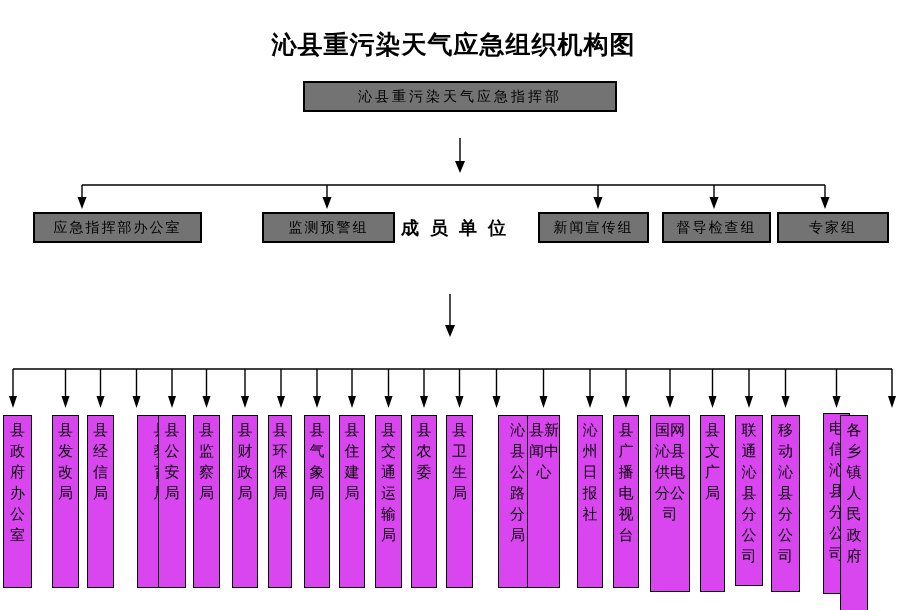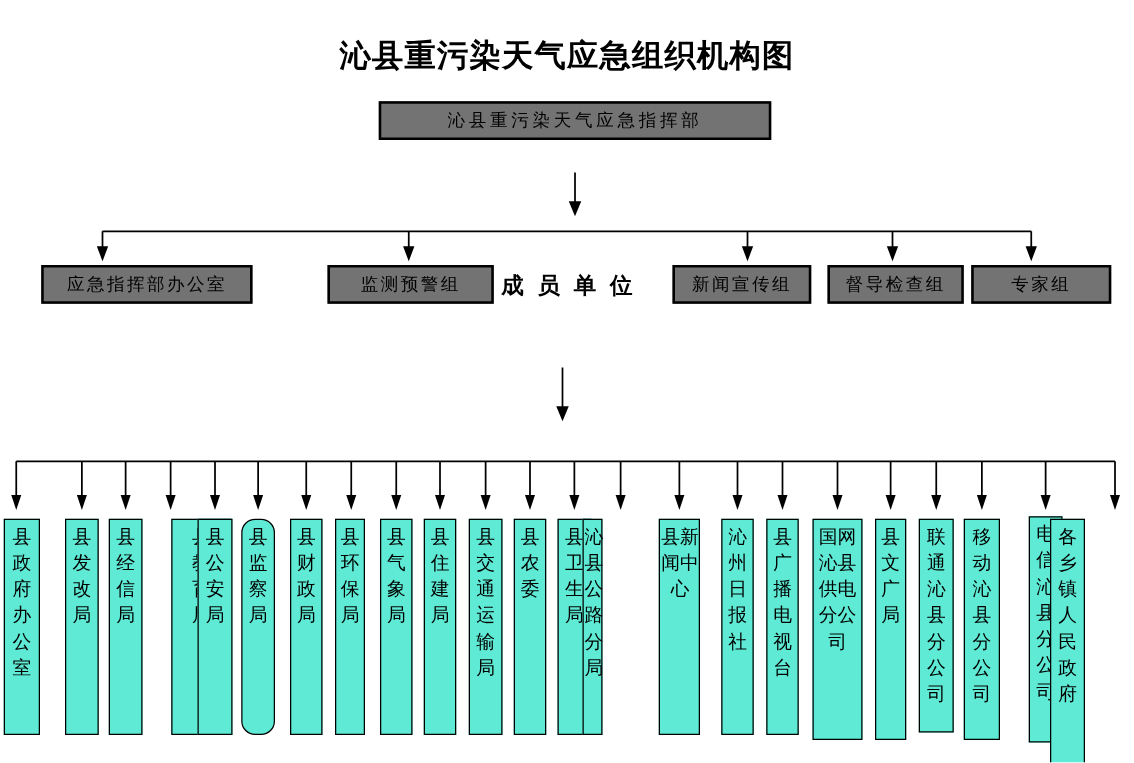--- a/index.html
+++ b/index.html
@@ -55,21 +55,21 @@
     font-weight: bold;
     letter-spacing: 11px;
     white-space: nowrap;
   }
   .member-box {
     position: absolute;
     top: 415px;
     height: 173px;
     box-sizing: border-box;
     border: 1.5px solid #000000;
-    background: #5eead4;
+    background: #d946ef;
     text-align: center;
     padding-top: 4px;
   }
   .member-text {
     display: inline-block;
     width: 16px;
     font-size: 15px;
     line-height: 21px;
     word-break: break-all;
     line-break: anywhere;
@@ -198,21 +198,21 @@
     </div>
 
     <div class="member-box" style="left: 137px; width: 48px;">
       <span class="member-text">县教育局</span>
     </div>
 
     <div class="member-box" style="left: 158px; width: 28px;">
       <span class="member-text">县公安局</span>
     </div>
 
-    <div class="member-box" style="left: 193px; width: 27px; border-radius: 11px;">
+    <div class="member-box" style="left: 193px; width: 27px;">
       <span class="member-text">县监察局</span>
     </div>
 
     <div class="member-box" style="left: 232px; width: 26px;">
       <span class="member-text">县财政局</span>
     </div>
 
     <div class="member-box" style="left: 268px; width: 24px;">
       <span class="member-text">县环保局</span>
     </div>
@@ -230,21 +230,21 @@
     </div>
 
     <div class="member-box" style="left: 411px; width: 26px;">
       <span class="member-text">县农委</span>
     </div>
 
     <div class="member-box" style="left: 446px; width: 27px;">
       <span class="member-text">县卫生局</span>
     </div>
 
-    <div class="member-box" style="left: 466px; width: 16px;">
+    <div class="member-box" style="left: 498px; width: 39px;">
       <span class="member-text">沁县公路分局</span>
     </div>
 
     <div class="member-box cols2" style="left: 527px; width: 33px;">
       <span class="member-text">县新闻中心</span>
     </div>
 
     <div class="member-box" style="left: 577px; width: 26px;">
       <span class="member-text">沁州日报社</span>
     </div>

